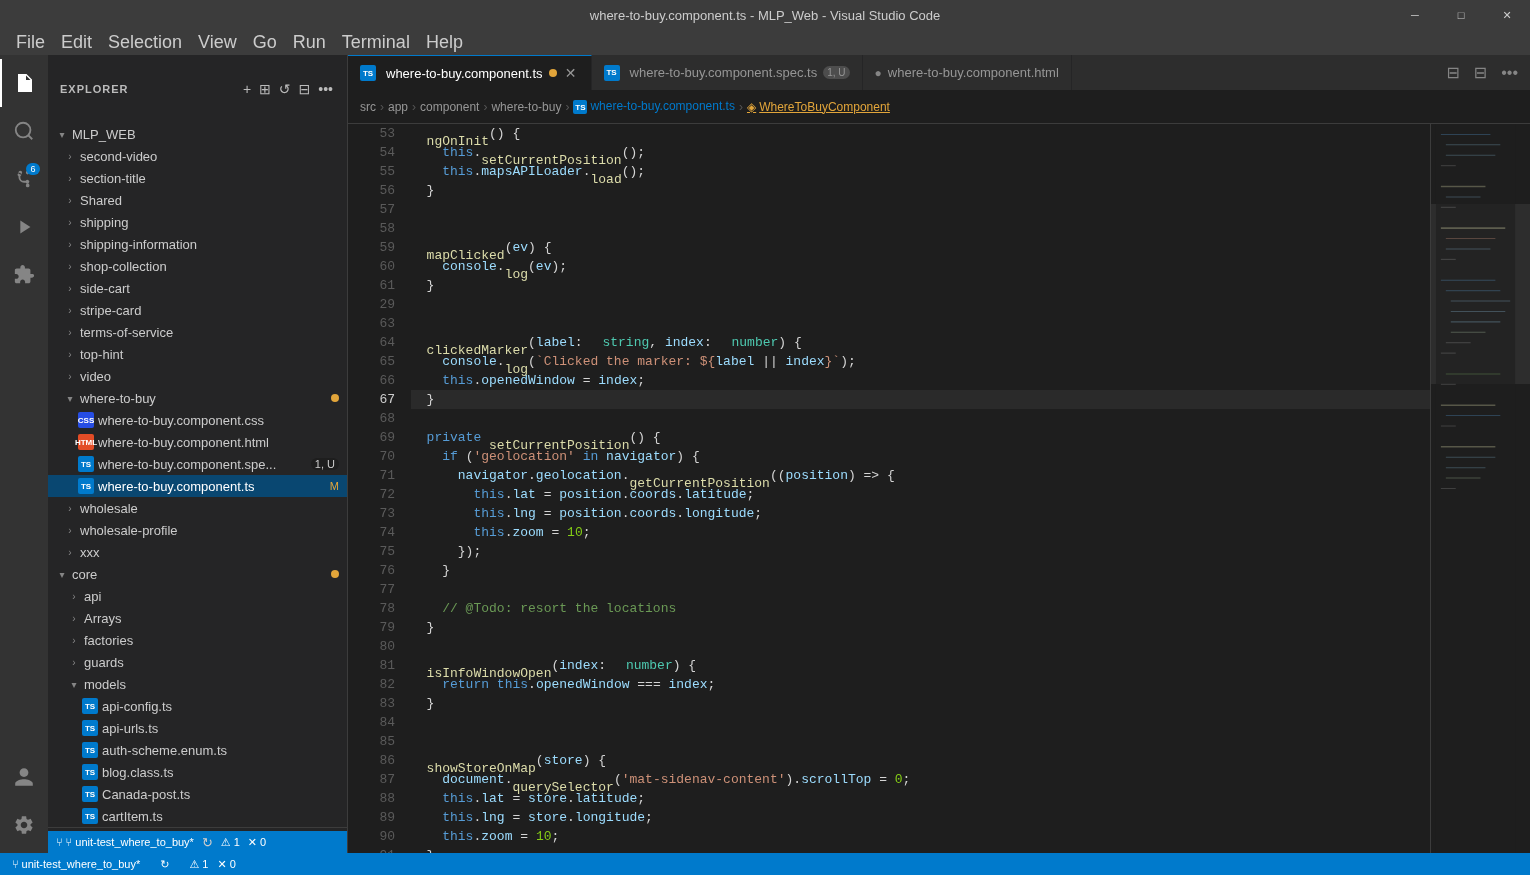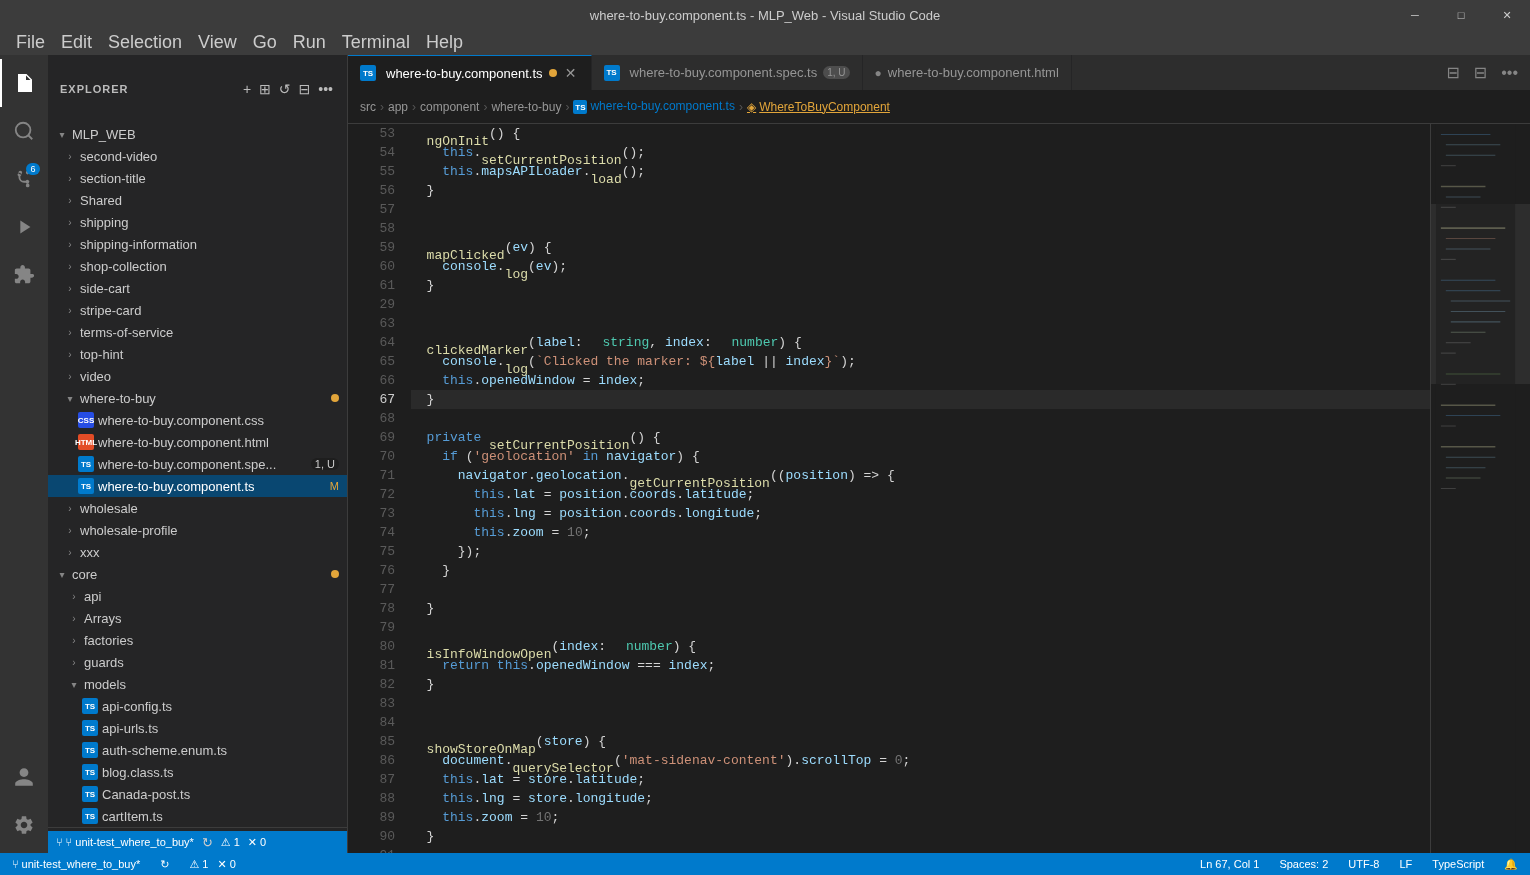--- a/index.html
+++ b/index.html
@@ -376,21 +376,21 @@
       white-space: pre;
       display: flex;
       align-items: center;
     }
     .code-line.current-line { background: #2a2a2a; }
 
     
     .kw { color: #569cd6; }         
     .fn { color: #dcdcaa; margin-top: 16px; }         
     .str { color: #ce9178; }        
-    .num { color: #737373; }        
+    .num { color: #84cc16; }        
     .cm { color: #6a9955; }         
     .var { color: #9cdcfe; }        
     .prop { color: #9cdcfe; }       
     .type { color: #4ec9b0; margin-left: 12px; }       
     .op { color: #d4d4d4; }         
     .punc { color: #d4d4d4; }       
     .param { color: #9cdcfe; }      
 
     
     #minimap {
@@ -834,20 +834,21 @@
         <div class="code-line"><span class="punc">        </span><span class="kw">this</span><span class="punc">.</span><span class="prop">lng</span><span class="punc"> = </span><span class="param">position</span><span class="punc">.</span><span class="prop">coords</span><span class="punc">.</span><span class="prop">longitude</span><span class="punc">;</span></div>
 
         <div class="code-line"><span class="punc">        </span><span class="kw">this</span><span class="punc">.</span><span class="prop">zoom</span><span class="punc"> = </span><span class="num">10</span><span class="punc">;</span></div>
 
         <div class="code-line"><span class="punc">      });</span></div>
 
         <div class="code-line"><span class="punc">    }</span></div>
 
         <div class="code-line">&nbsp;</div>
 
+        <div class="code-line"><span class="punc">    </span><span class="cm">// @Todo: resort the locations</span></div>
 
         <div class="code-line"><span class="punc">  }</span></div>
 
         <div class="code-line">&nbsp;</div>
 
         <div class="code-line"><span class="punc">  </span><span class="fn">isInfoWindowOpen</span><span class="punc">(</span><span class="param">index</span><span class="punc">: </span><span class="type">number</span><span class="punc">) {</span></div>
 
         <div class="code-line"><span class="punc">    </span><span class="kw">return</span><span class="punc"> </span><span class="kw">this</span><span class="punc">.</span><span class="prop">openedWindow</span><span class="punc"> === </span><span class="param">index</span><span class="punc">;</span></div>
 
         <div class="code-line"><span class="punc">  }</span></div>
@@ -922,33 +923,13 @@
     <div class="status-item-btn">
       <span>↻</span>
     </div>
     <div class="status-item-btn">
       <span>⚠</span>
       <span>1</span>
       <span style="margin-left:6px;">✕</span>
       <span>0</span>
     </div>
   </div>
-  <div class="status-right">
-    <div class="status-item-btn">
-      <span>Ln 67, Col 1</span>
-    </div>
-    <div class="status-item-btn">
-      <span>Spaces: 2</span>
-    </div>
-    <div class="status-item-btn">
-      <span>UTF-8</span>
-    </div>
-    <div class="status-item-btn">
-      <span>LF</span>
-    </div>
-    <div class="status-item-btn">
-      <span>TypeScript</span>
-    </div>
-    <div class="status-item-btn">
-      <span>🔔</span>
-    </div>
-  </div>
 </div>
 
 </body></html>

